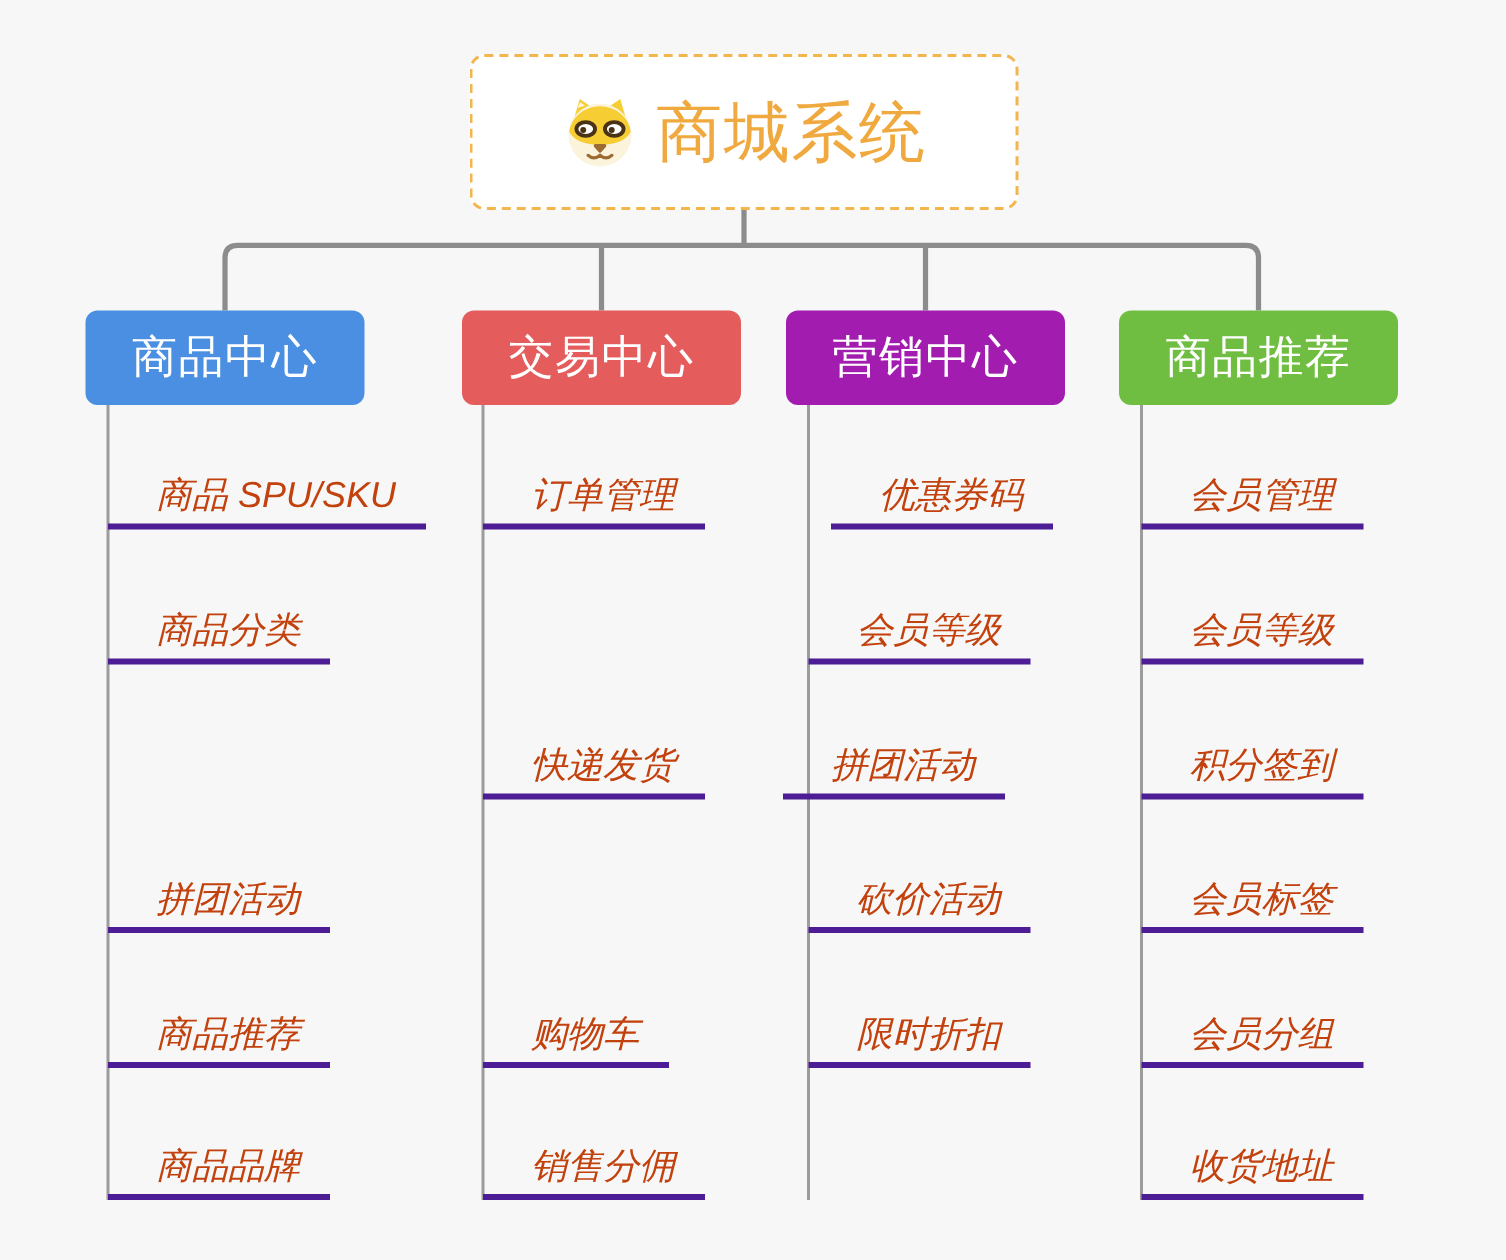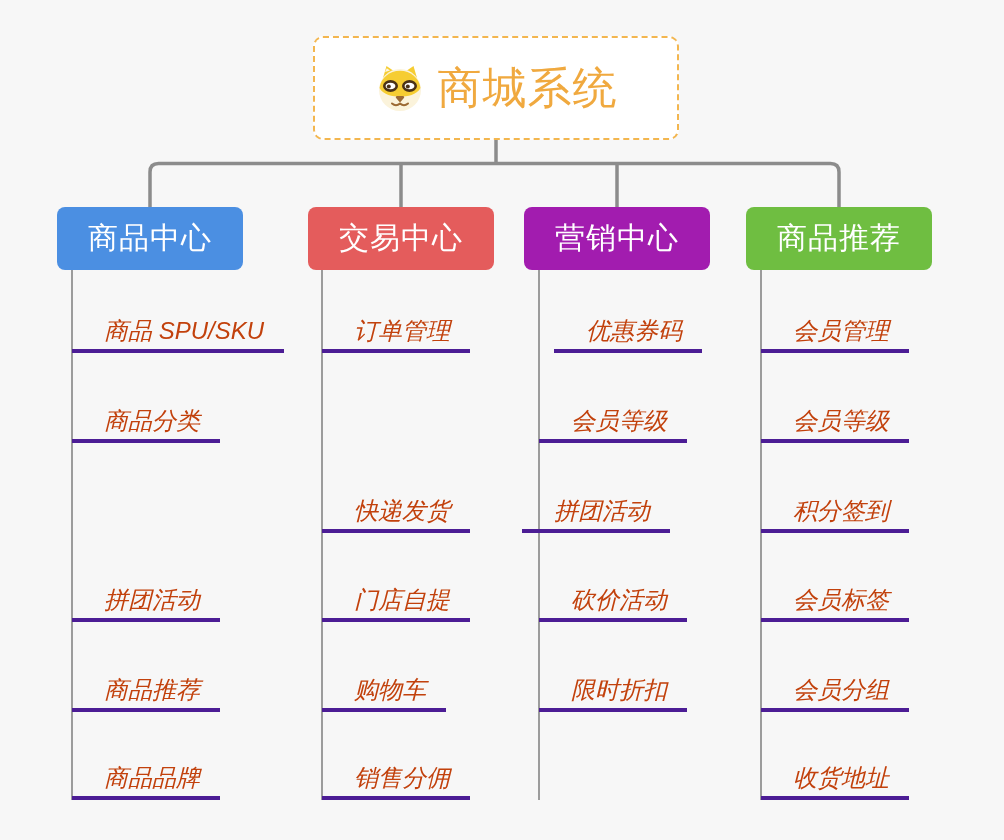--- a/index.html
+++ b/index.html
@@ -122,21 +122,20 @@
   <div class="col-line" style="left:760px"></div>
 
   <div class="leaf" style="left:72px;top:316px">商品 SPU/SKU</div>
   <div class="leaf" style="left:72px;top:406px">商品分类</div>
   <div class="leaf" style="left:72px;top:585px">拼团活动</div>
   <div class="leaf" style="left:72px;top:675px">商品推荐</div>
   <div class="leaf" style="left:72px;top:763px">商品品牌</div>
 
   <div class="leaf" style="left:322px;top:316px">订单管理</div>
   <div class="leaf" style="left:322px;top:496px">快递发货</div>
-  <div class="leaf" style="left:322px;top:585px">门店自提</div>
   <div class="leaf" style="left:322px;top:675px">购物车</div>
   <div class="leaf" style="left:322px;top:763px">销售分佣</div>
 
   <div class="leaf" style="left:554px;top:316px">优惠券码</div>
   <div class="leaf" style="left:539px;top:406px">会员等级</div>
   <div class="leaf" style="left:522px;top:496px">拼团活动</div>
   <div class="leaf" style="left:539px;top:585px">砍价活动</div>
   <div class="leaf" style="left:539px;top:675px">限时折扣</div>
 
   <div class="leaf" style="left:761px;top:316px">会员管理</div>

